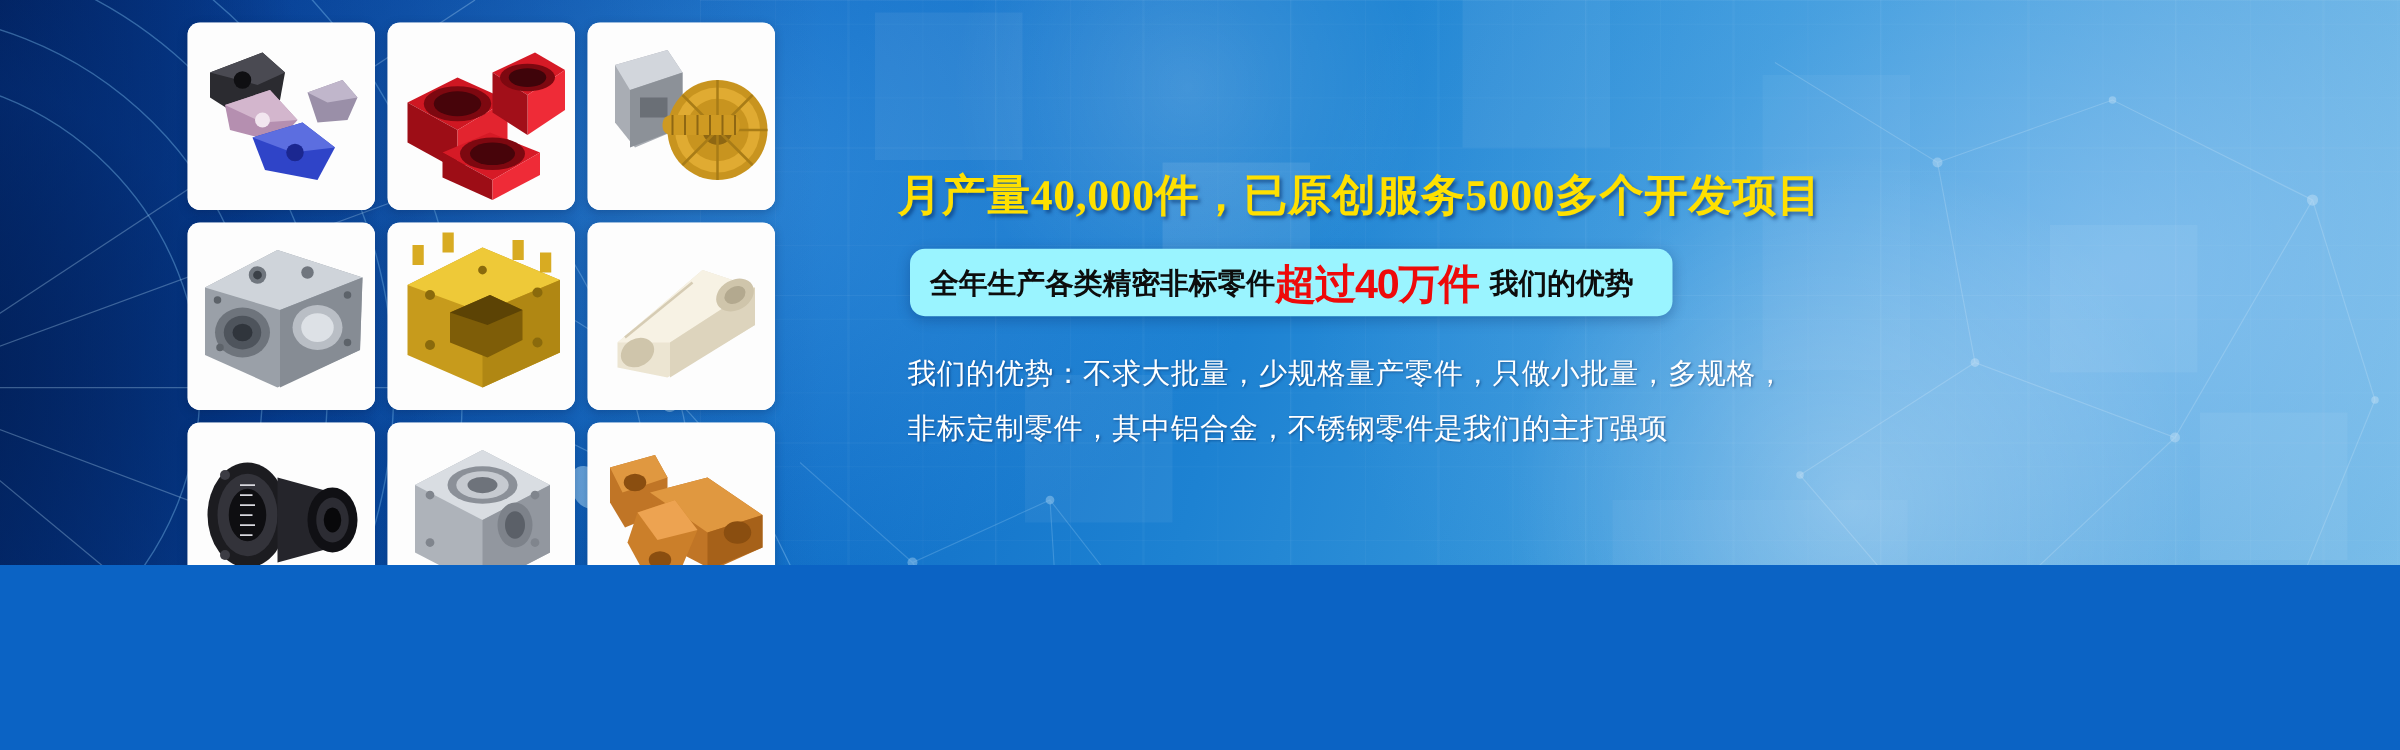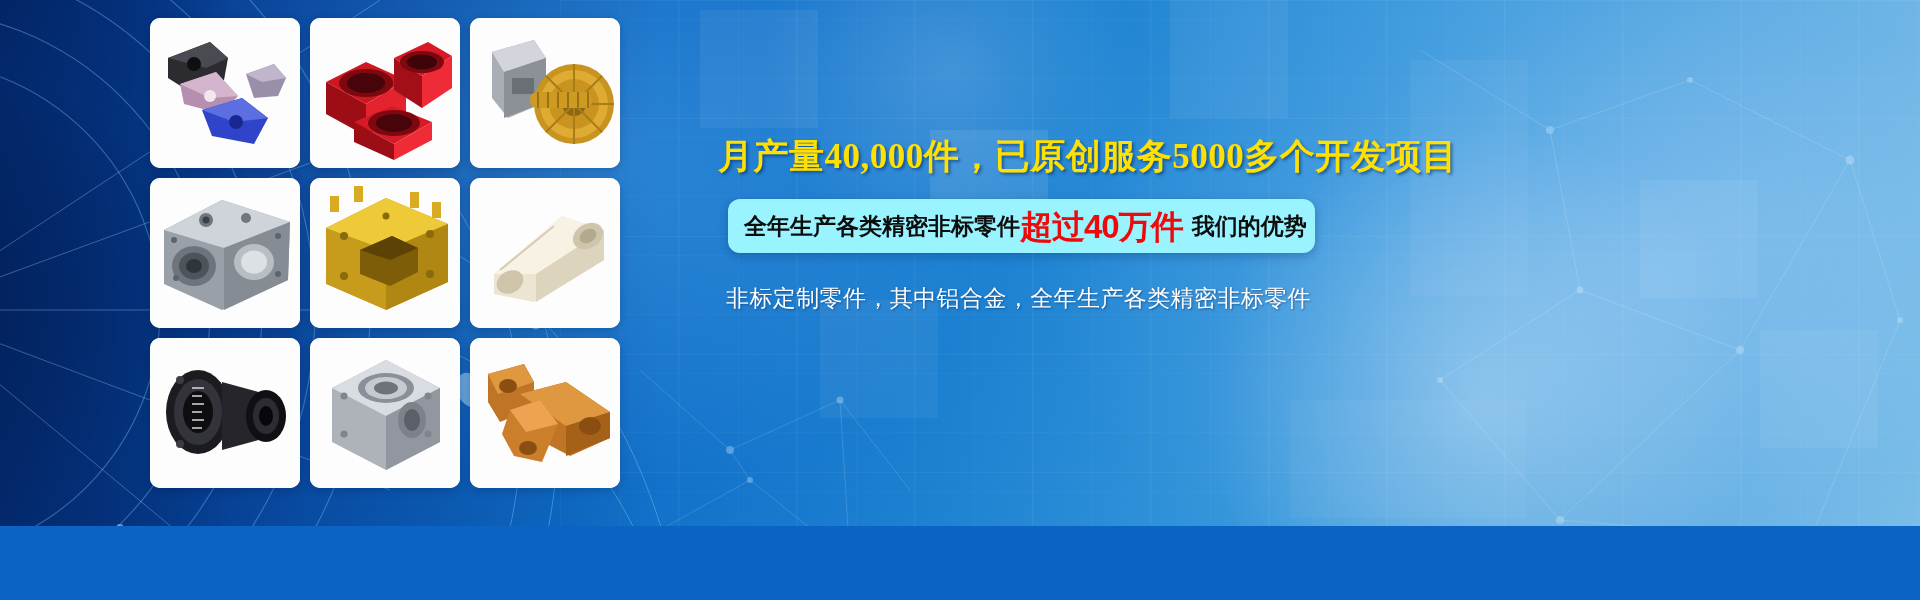--- a/index.html
+++ b/index.html
@@ -4,21 +4,21 @@
 <style>
   * { margin:0; padding:0; box-sizing:border-box; }
   html,body { width:1920px; height:600px; overflow:hidden; }
   body {
     font-family:"Liberation Sans","DejaVu Sans",sans-serif;
     background:#0b63c4;
   }
 
   #banner {
     position:relative;
-    width:1920px; height:526px;
+    width:1920px; height:452px;
     overflow:hidden;
     background:
       radial-gradient(ellipse 900px 620px at 88% 48%, rgba(150,200,245,.55) 0%, rgba(110,175,235,.22) 42%, rgba(40,120,205,0) 72%),
       radial-gradient(ellipse 700px 520px at 30% 30%, rgba(90,175,240,.40) 0%, rgba(40,130,215,0) 65%),
       linear-gradient(105deg,#0745a8 0%,#0a57b8 16%,#0f6cc6 34%,#1d82d2 52%,#3a9adc 70%,#60aee2 86%,#7cc0e8 100%);
   }
 
   
   .bg-layer { position:absolute; inset:0; pointer-events:none; }
 
@@ -104,21 +104,21 @@
     font-size:35px;
     letter-spacing:.5px;
     color:#ffe000;
     text-shadow:2px 2px 3px rgba(0,40,100,.55);
     white-space:nowrap;
   }
 
   #ribbon {
     position:absolute; left:10px; top:199px;
     height:54px;
-    padding:0 8px 0 16px;
+    padding:0 31px 0 16px;
     background:#9af4ff;
     border-radius:12px;
     display:flex; align-items:center;
     box-shadow:0 3px 10px rgba(0,30,80,.28);
     white-space:nowrap;
   }
   #ribbon .b {
     font-size:23px; font-weight:bold; color:#0d0d0d;
     font-family:"Liberation Sans","DejaVu Sans",sans-serif;
     letter-spacing:0px;
@@ -481,18 +481,19 @@
     <div id="headline">月产量40,000件，已原创服务5000多个开发项目</div>
 
     <div id="ribbon">
       <span class="b">全年生产各类精密非标零件</span>
         <span class="r">超过40万件</span>
         <span class="sp"></span>
         <span class="b">我们的优势</span>
     </div>
 
     <div id="body-copy">
-      <span class="ln">非标定制零件，其中铝合金，全年生产各类精密非标零件</span>
+      <span class="ln">我们的优势：不求大批量，少规格量产零件，只做小批量，多规格，</span>
+      <span class="ln">非标定制零件，其中铝合金，不锈钢零件是我们的主打强项</span>
     </div>
 
   </div>
 
 </div>
 
 </body></html>

